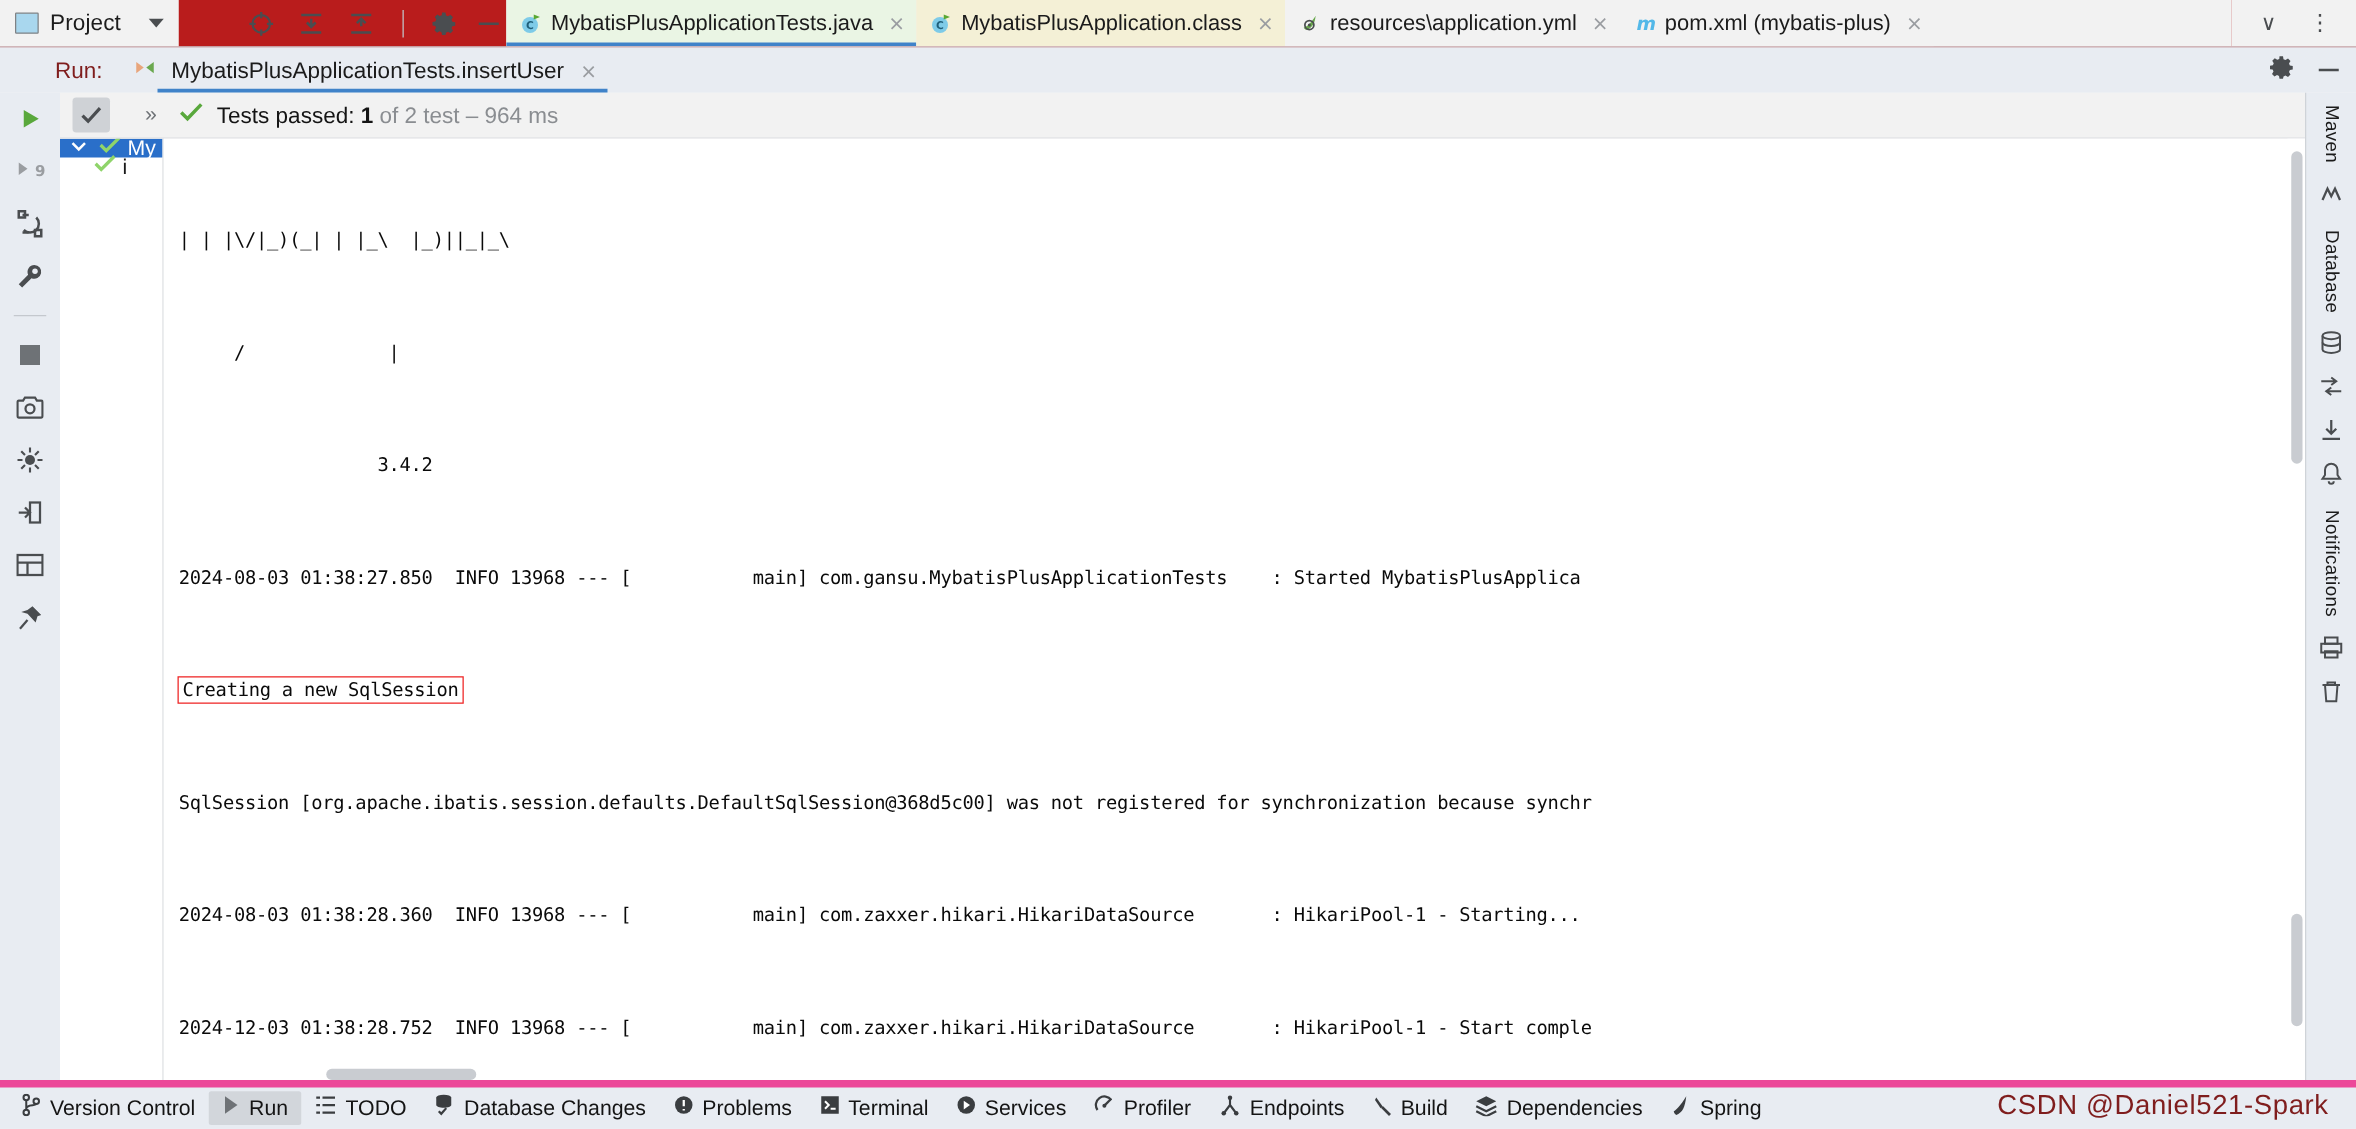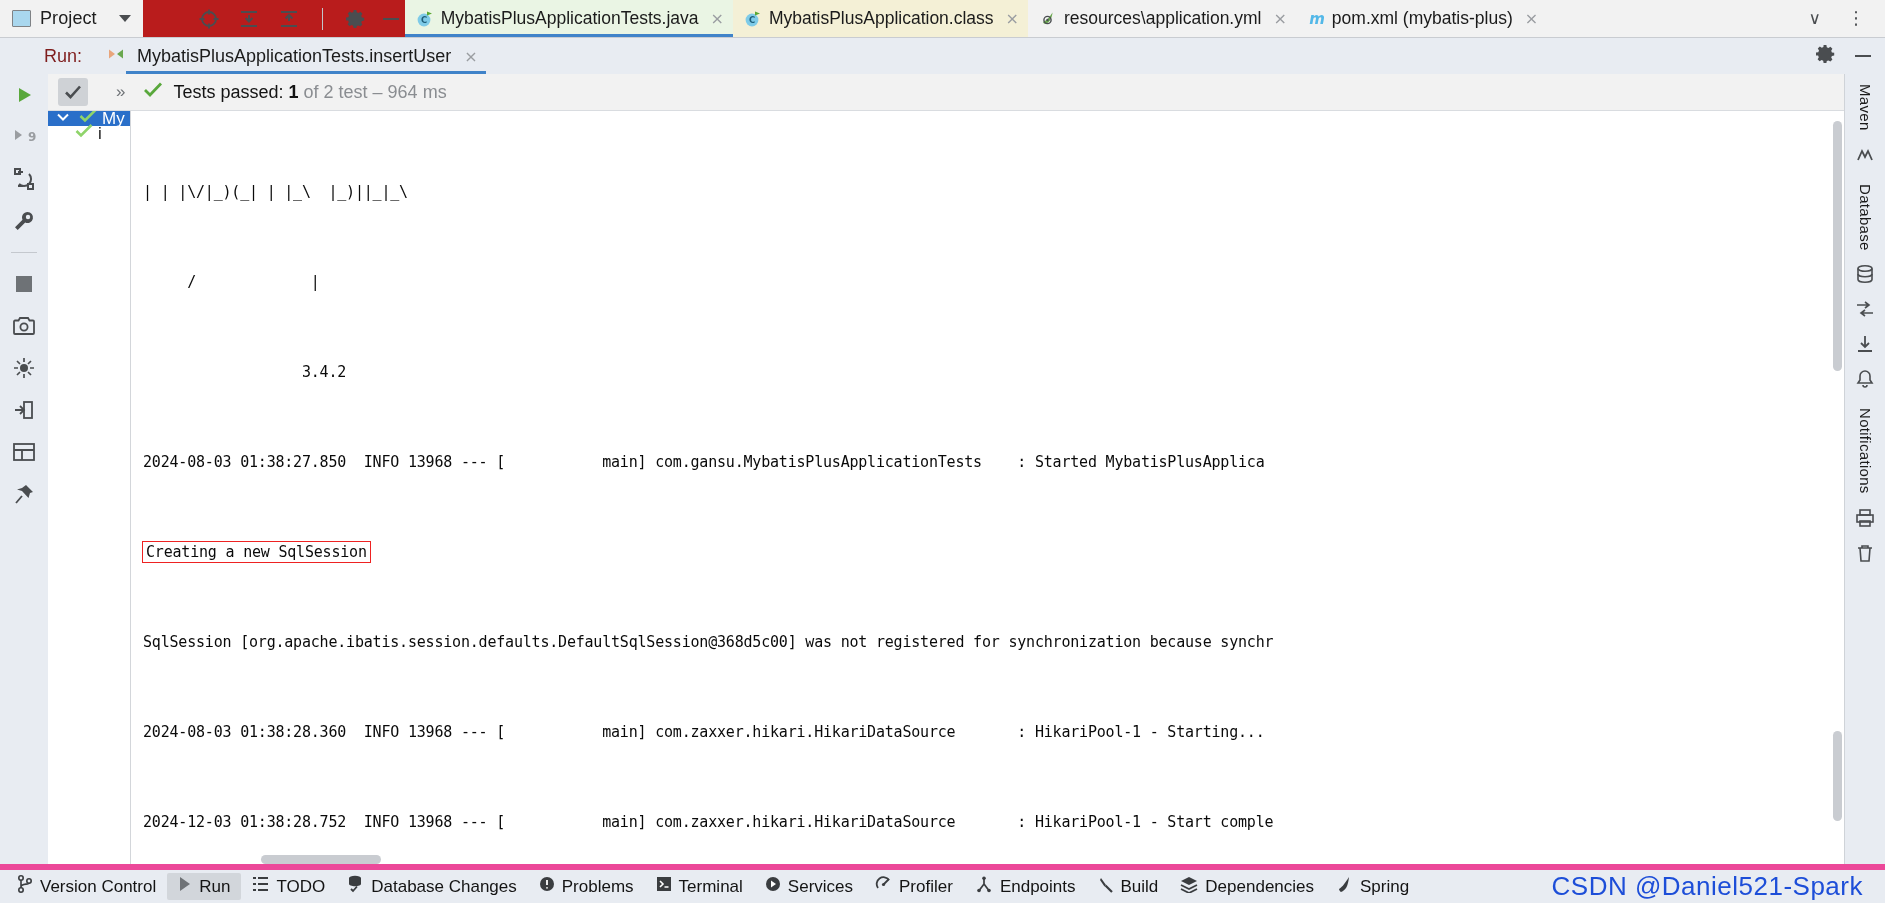--- a/index.html
+++ b/index.html
@@ -351,22 +351,22 @@
     height: 27px;
     font-size: 17px;
     color: #141414;
     white-space: nowrap;
   }
   .sbitem.active { background: #d2d6db; border-radius: 2px; }
   .watermark {
     position: absolute;
     right: 22px;
     top: 1px;
-    font-size: 26px;
-    color: #1d4ed8;
+    font-size: 22px;
+    color: #7f1d1d;
     font-family: "Liberation Sans", sans-serif;
     letter-spacing: .5px;
     pointer-events: none;
   }
 
   
   .hscroll {
     position: absolute;
     left: 130px;
     bottom: 0px;

